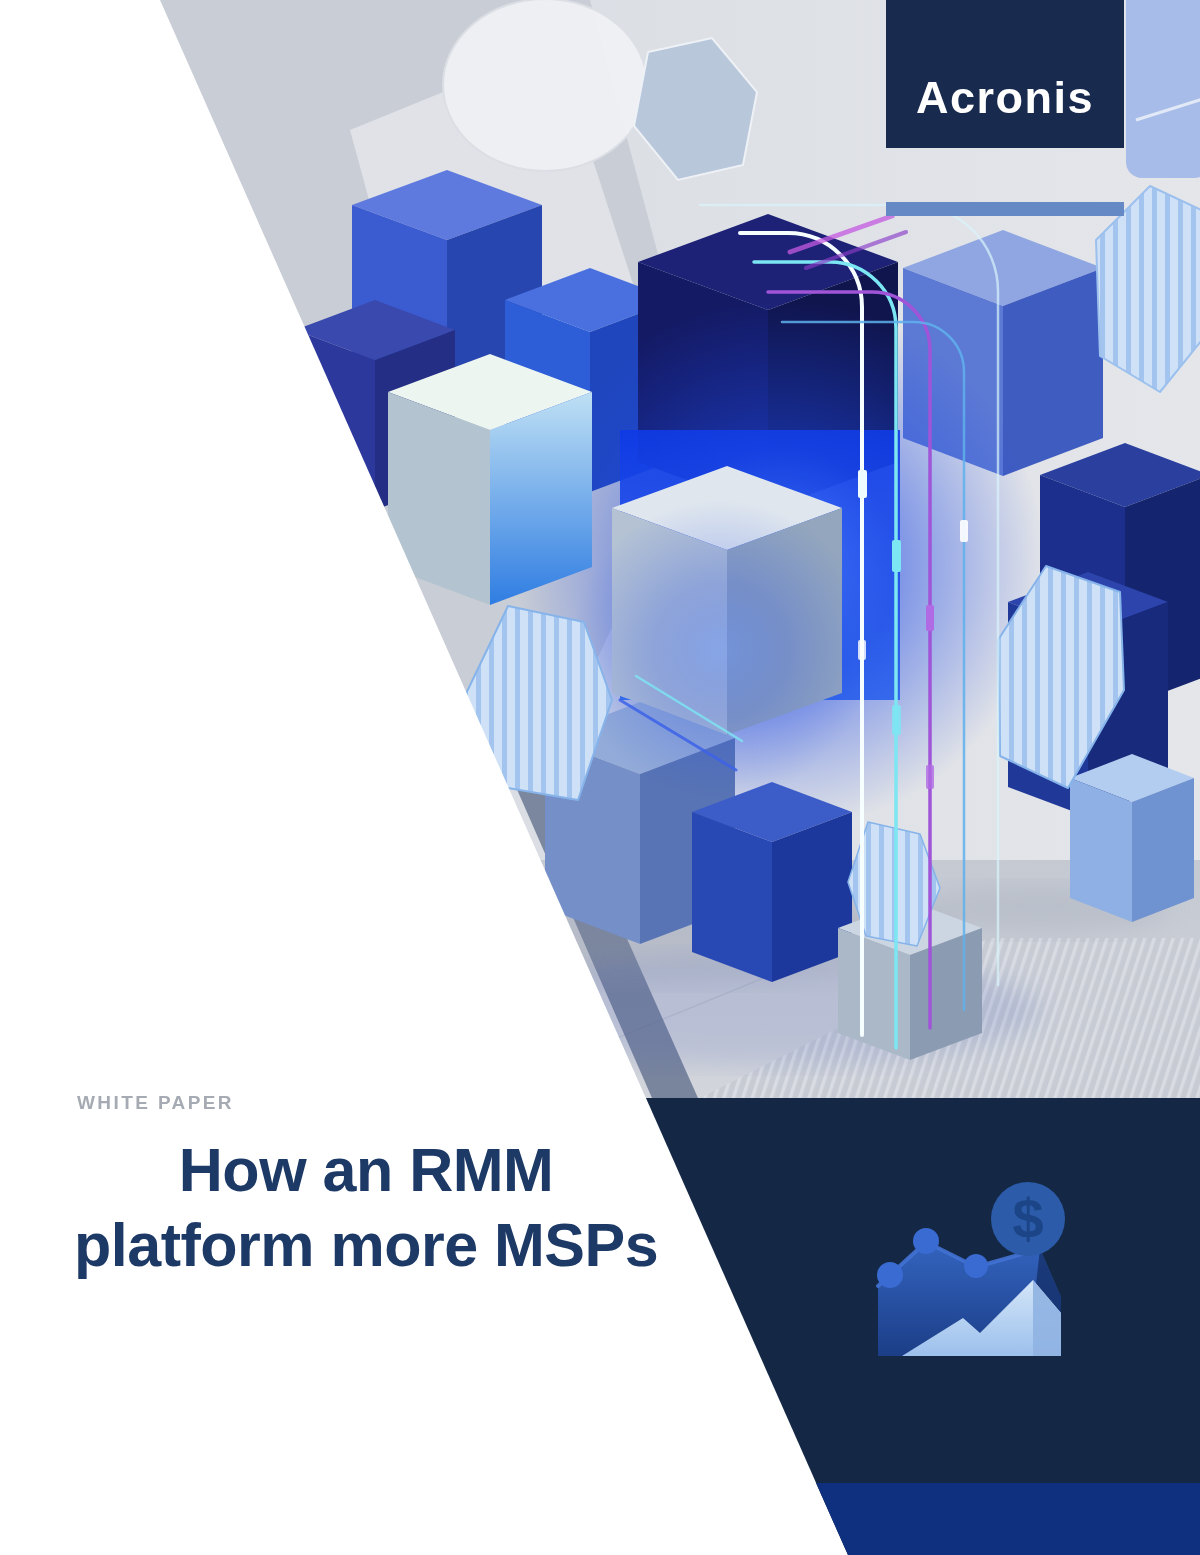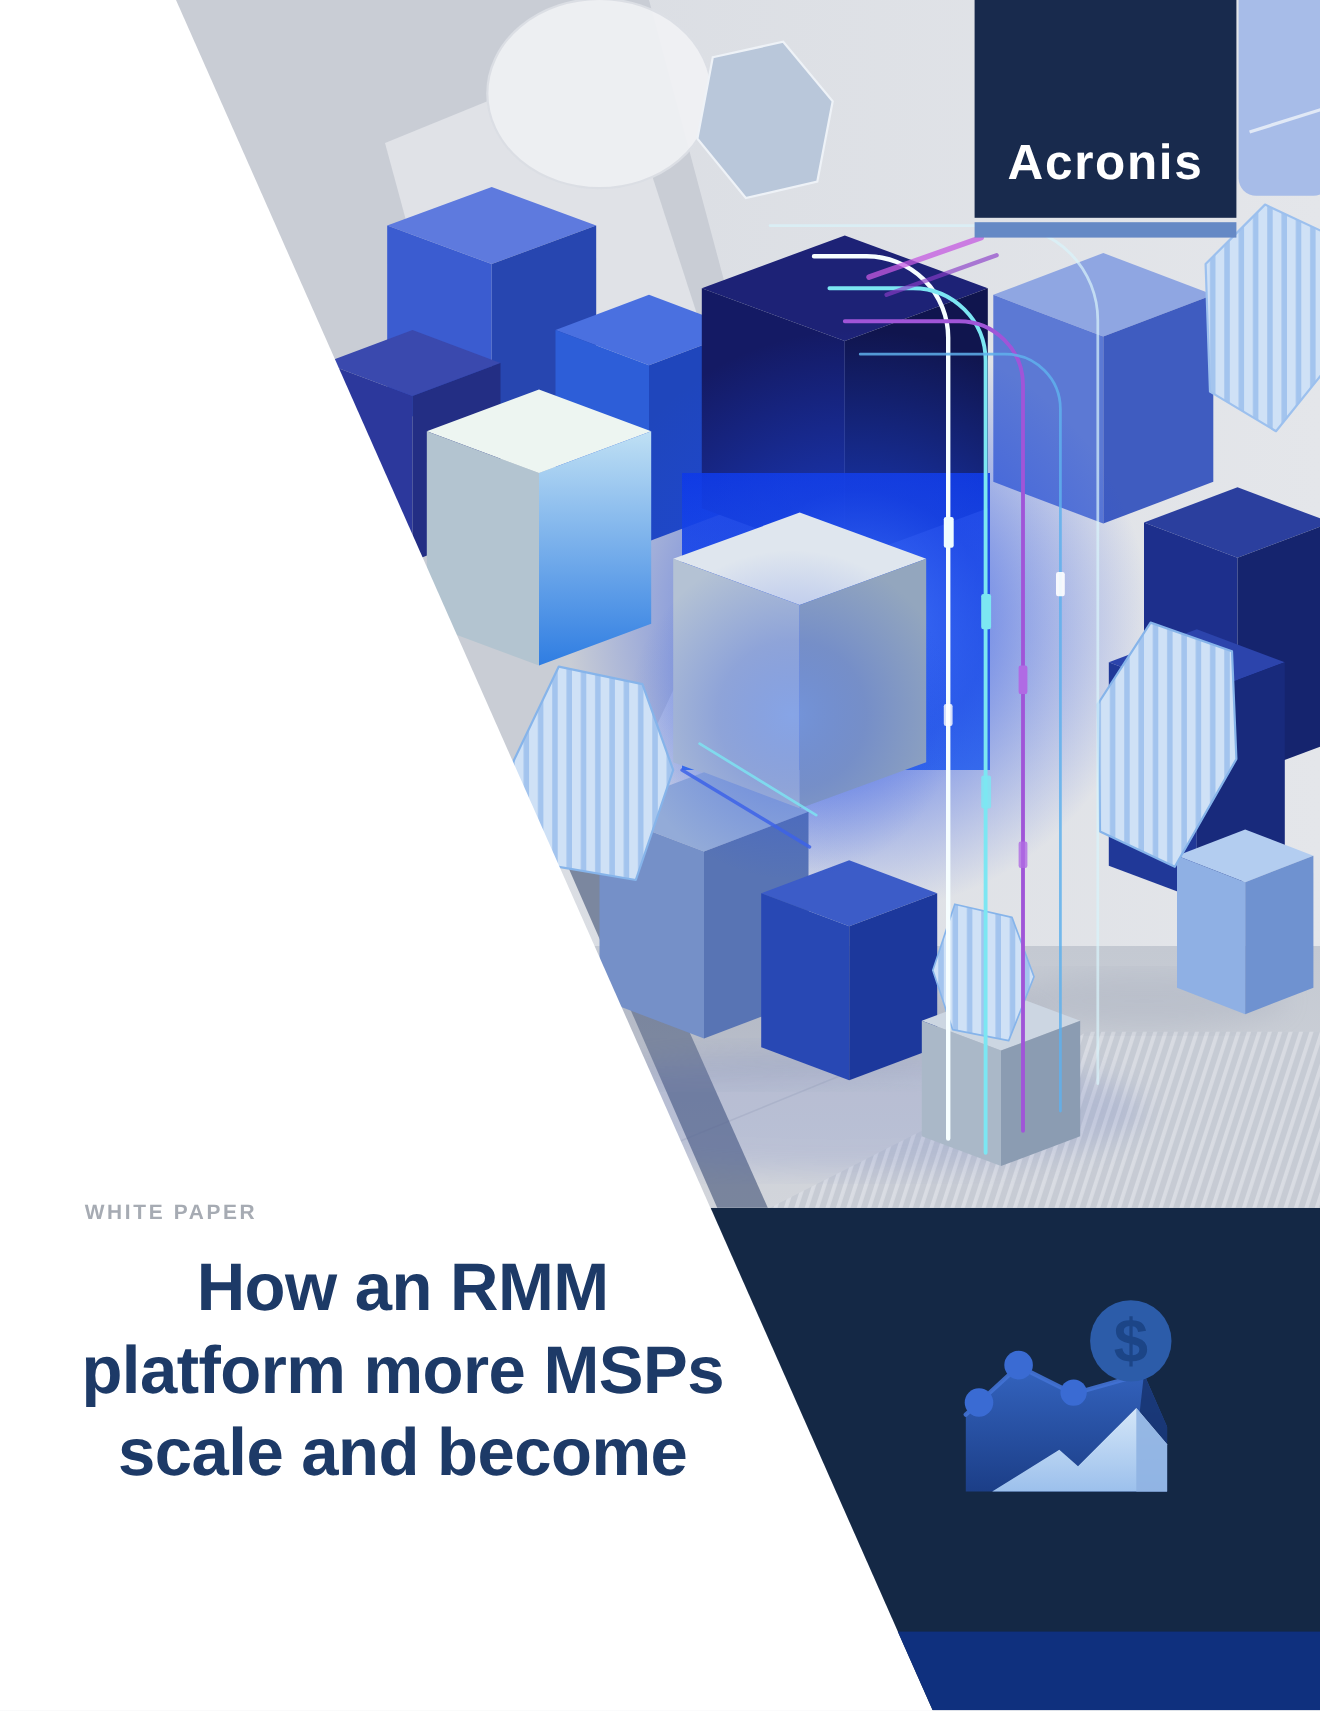--- a/index.html
+++ b/index.html
@@ -20,21 +20,21 @@
     clip-path:polygon(646px 0, 1200px 0, 1200px 457px, 848px 457px);
   }
   .royal-strip {
     position:absolute; left:0; top:1483px; width:1200px; height:72px;
     background:#0f307e;
     clip-path:polygon(816px 0, 1200px 0, 1200px 72px, 848px 72px);
   }
   .money-icon { position:absolute; left:868px; top:1156px; width:232px; height:208px; }
 
   .logo-box {
-    position:absolute; left:886px; top:0; width:238px; height:198px;
+    position:absolute; left:886px; top:0; width:238px; height:148px;
     background:#182a4d; display:flex; align-items:flex-end; justify-content:center;
     padding-bottom:28px; box-sizing:border-box;
   }
   .logo-text {
     color:#ffffff; font-size:45px; font-weight:600; letter-spacing:1.5px; line-height:1;
   }
   .logo-strip {
     position:absolute; left:886px; top:202px; width:238px; height:14px; background:#6589c5;
   }
 
@@ -258,16 +258,15 @@
 
   <div class="logo-box">
     <span class="logo-text">Acronis</span>
   </div>
   <div class="logo-strip"></div>
 
   <div class="eyebrow">WHITE PAPER</div>
   <h1 class="cover-title">
     <span>How an RMM</span>
     <span>platform more MSPs</span>
-    <span>scale and become</span>
   </h1>
 
 </div>
 
 </body></html>

